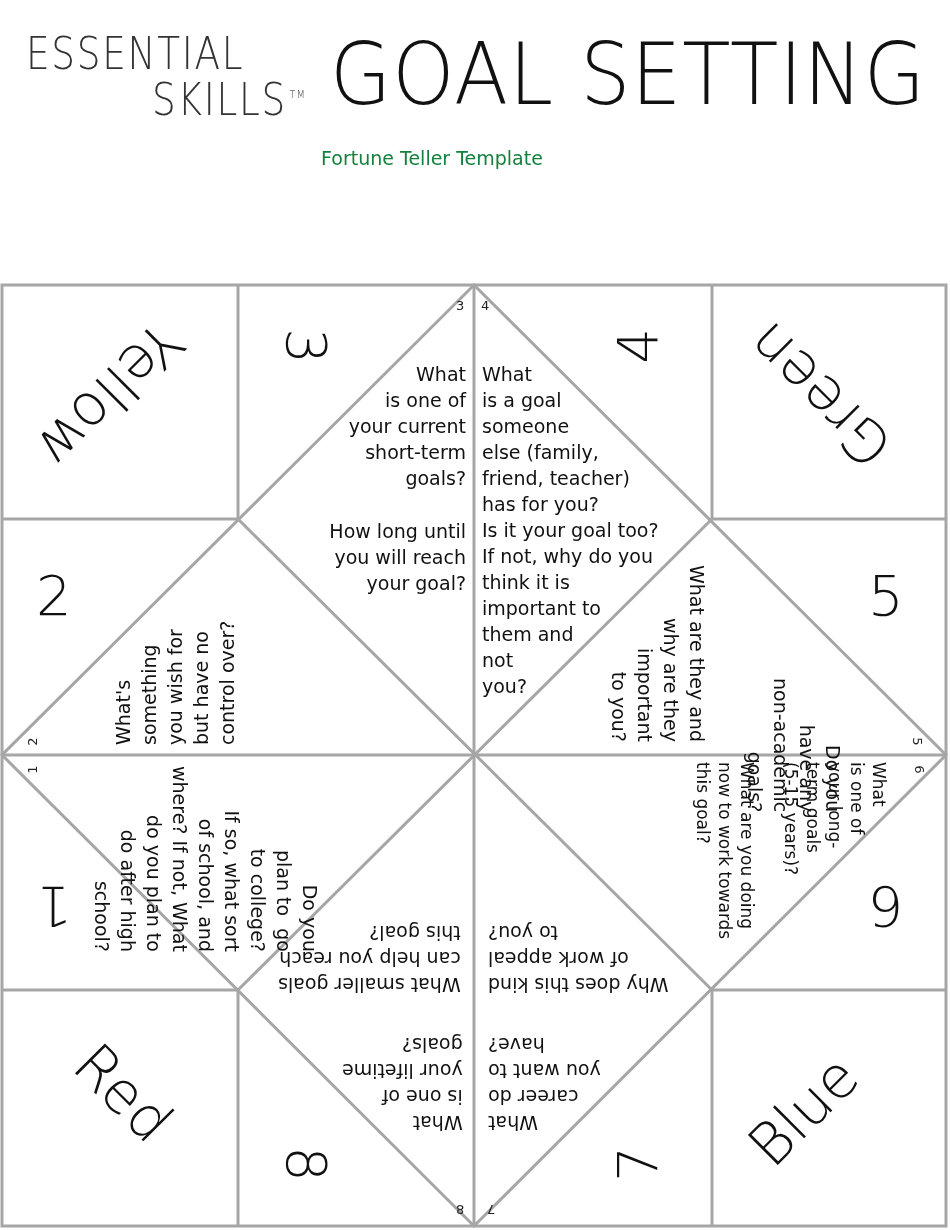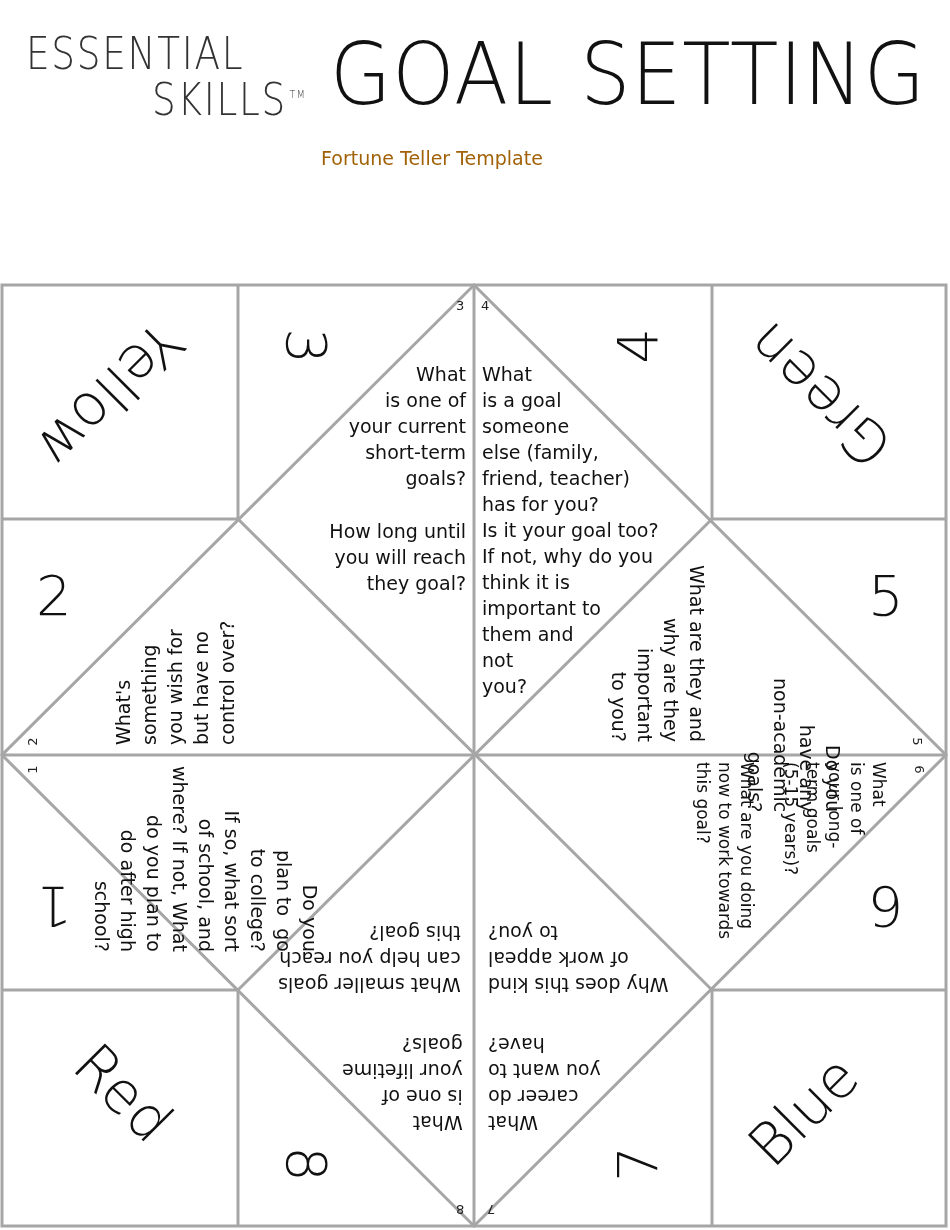--- a/index.html
+++ b/index.html
@@ -2,21 +2,21 @@
 <html><head>
 <meta charset="utf-8">
 <style>
   html, body { margin:0; padding:0; background:#ffffff; }
   body { width:950px; height:1230px; position:relative; overflow:hidden; font-family:"DejaVu Sans", sans-serif; color:#111; }
   .abs { position:absolute; }
   .brand-line1 { left:26px; top:28px; font-size:44px; font-weight:200; letter-spacing:2px; color:#333; font-family:"DejaVu Sans", sans-serif; transform:scaleX(0.85); transform-origin:left top; white-space:nowrap; }
   .brand-line2 { left:152px; top:74px; font-size:44px; font-weight:200; letter-spacing:2px; color:#333; transform:scaleX(0.85); transform-origin:left top; white-space:nowrap; }
   .brand-line2 sup { font-size:11px; vertical-align:top; position:relative; top:14px; margin-left:3px; }
   .title { left:330px; top:24px; font-size:86px; font-weight:200; color:#111; white-space:nowrap; transform:scaleX(0.92); transform-origin:left top; letter-spacing:1px; }
-  .subtitle { left:0; width:864px; top:147px; text-align:center; font-size:19px; color:#a16207; }
+  .subtitle { left:0; width:864px; top:147px; text-align:center; font-size:19px; color:#15803d; }
   .lbl { position:absolute; white-space:nowrap; line-height:1; }
   .big { font-size:56px; font-weight:300; }
   .color { font-size:58px; font-weight:300; }
   .q { position:absolute; font-size:19px; line-height:26px; color:#111; white-space:pre; }
   .qs { position:absolute; font-size:17px; line-height:22px; color:#111; white-space:pre; }
   .tiny { position:absolute; font-size:13px; color:#222; }
   svg.grid { position:absolute; left:0; top:0; }
 </style>
 </head>
 <body>
@@ -68,21 +68,21 @@
 <div class="tiny" style="left:456px;top:1202px;transform:rotate(180deg);">8</div>
 <div class="tiny" style="left:487px;top:1202px;transform:rotate(180deg);">7</div>
 
 <div class="q" style="right:484px;top:361px;text-align:right;">What
 is one of
 your current
 short-term
 goals?</div>
 <div class="q" style="right:484px;top:518px;text-align:right;">How long until
 you will reach
-they goal?</div>
+your goal?</div>
 
 <div class="q" style="left:482px;top:361px;">What
 is a goal
 someone
 else (family,
 friend, teacher)
 has for you?
 Is it your goal too?
 If not, why do you
 think it is

